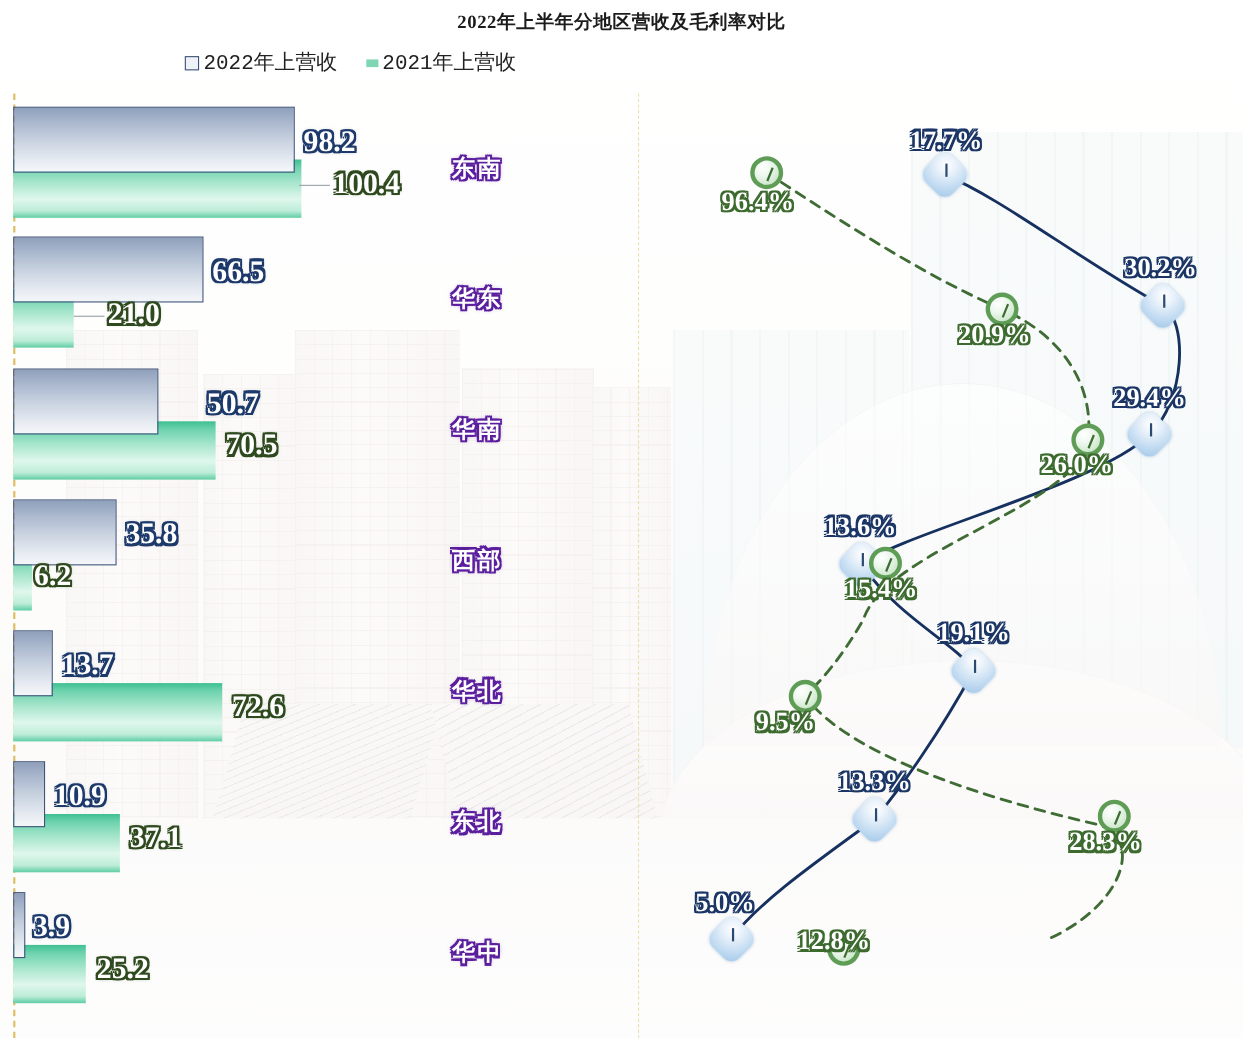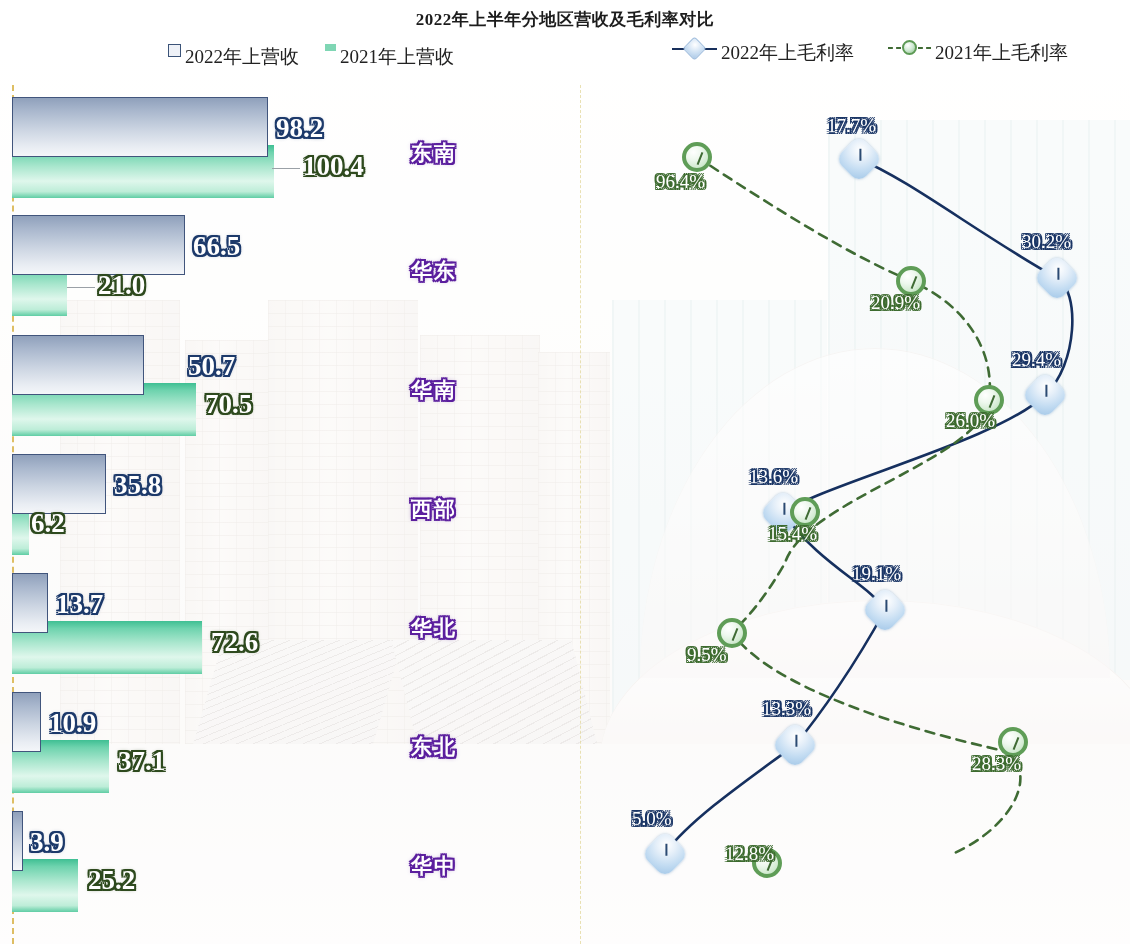--- a/index.html
+++ b/index.html
@@ -32,21 +32,21 @@
     background-image:repeating-linear-gradient(155deg,rgba(200,193,188,.8) 0 1px,rgba(0,0,0,0) 1px 7px);}
   #bgwash{position:absolute;inset:0;background:rgba(255,255,255,.62);}
 
   
   #title{position:absolute;left:0;top:8px;width:1130px;text-align:center;
     font-size:17px;font-weight:bold;color:#1c1c1c;letter-spacing:.5px;
     text-shadow:0 1px 1px rgba(255,255,255,.9);}
   .legend-row{position:absolute;display:flex;align-items:center;gap:26px;font-size:19px;color:#222;}
   #legend-bars{left:168px;top:44px;}
   #legend-lines{left:672px;top:40px;gap:34px;}
-  .lg-item{display:flex;align-items:flex-start;gap:4px;white-space:nowrap;}
+  .lg-item{display:flex;align-items:center;gap:4px;white-space:nowrap;font-family:Liberation Mono, monospace;}
   .sw-blue{width:11px;height:11px;border:1.5px solid #3b5378;background:#eef1f7;display:inline-block;}
   .sw-green{width:11px;height:7px;background:#7fd6b4;display:inline-block;}
   .lg-line{display:flex;align-items:center;}
   .lg-line .seg{width:13px;height:0;border-top:2.5px solid #18305c;}
   .lg-line .seg-d{width:13px;height:0;border-top:2.5px dashed #3f6b34;}
   .mk-d{width:15px;height:15px;background:radial-gradient(circle at 35% 30%,#ffffff,#cfe1f3 55%,#a9c7e6);
     transform:rotate(45deg);border-radius:3px;border:1px solid #9dbbdc;margin:0 1px;}
   .mk-c{width:15px;height:15px;border-radius:50%;background:radial-gradient(circle at 35% 30%,#ffffff,#cfe9d3 50%,#8cc08a);
     border:2px solid #5d9a55;margin:0 1px;box-sizing:border-box;}
 
@@ -89,21 +89,21 @@
   .pm-blue{width:34px;height:34px;border-radius:10px;transform:rotate(45deg);
     background:radial-gradient(circle at 34% 28%,#ffffff 0%,#e5eff9 30%,#c3dcf2 62%,#9ec4e6 100%);
     box-shadow:0 0 3px rgba(120,160,200,.6);}
   .pm-blue i{position:absolute;left:14px;top:7px;width:2px;height:12px;background:#2b4a72;
     transform:rotate(-45deg);display:block;}
   .pm-green{width:30px;height:30px;border-radius:50%;box-sizing:border-box;
     background:radial-gradient(circle at 34% 28%,#ffffff 0%,#eef8ee 35%,#d3ebd2 70%,#b6dcb4 100%);
     border:4px solid #5f9d57;}
   .pm-green i{position:absolute;left:13px;top:6px;width:2px;height:13px;background:#3f6b34;
     transform:rotate(22deg);display:block;}
-  .plabel{position:absolute;font-size:19px;font-weight:normal;white-space:nowrap;z-index:8;}
+  .plabel{position:absolute;font-size:24px;font-weight:bold;white-space:nowrap;z-index:8;}
   .plabel-blue{color:#ffffff;
     text-shadow:-2px 0 #1b3666,2px 0 #1b3666,0 -2px #1b3666,0 2px #1b3666,
                 -2px -2px #1b3666,2px -2px #1b3666,-2px 2px #1b3666,2px 2px #1b3666;}
   .plabel-green{color:#ffffff;
     text-shadow:-2px 0 #3d6b2f,2px 0 #3d6b2f,0 -2px #3d6b2f,0 2px #3d6b2f,
                 -2px -2px #3d6b2f,2px -2px #3d6b2f,-2px 2px #3d6b2f,2px 2px #3d6b2f;}
 </style>
 </head>
 <body>
 
@@ -132,38 +132,20 @@
     <span class="lg-item">
       <span class="sw-blue"></span>
       <span>2022年上营收</span>
     </span>
     <span class="lg-item">
       <span class="sw-green"></span>
       <span>2021年上营收</span>
     </span>
   </div>
 
-  <div class="legend-row" id="legend-lines">
-    <span class="lg-item">
-      <span class="lg-line">
-        <span class="seg"></span>
-          <span class="mk-d"></span>
-          <span class="seg"></span>
-      </span>
-      <span>2022年上毛利率</span>
-    </span>
-    <span class="lg-item">
-      <span class="lg-line">
-        <span class="seg-d"></span>
-          <span class="mk-c"></span>
-          <span class="seg-d"></span>
-      </span>
-      <span>2021年上毛利率</span>
-    </span>
-  </div>
 
   <div id="barpanel">
     <div class="axis-v" id="bar-axis"></div>
 
     <div class="bar bar-blue" style="top:12px;  height:60px;  width:256px;"></div>
     <div class="bar bar-green" style="top:60px;  height:53px;  width:262px;"></div>
     <div class="dlabel dlabel-blue" style="left:276px;top:28px;">98.2</div>
     <div class="leader" style="left:272px;top:83px;width:28px;"></div>
     <div class="dlabel dlabel-green" style="left:303px;top:66px;">100.4</div>
 

